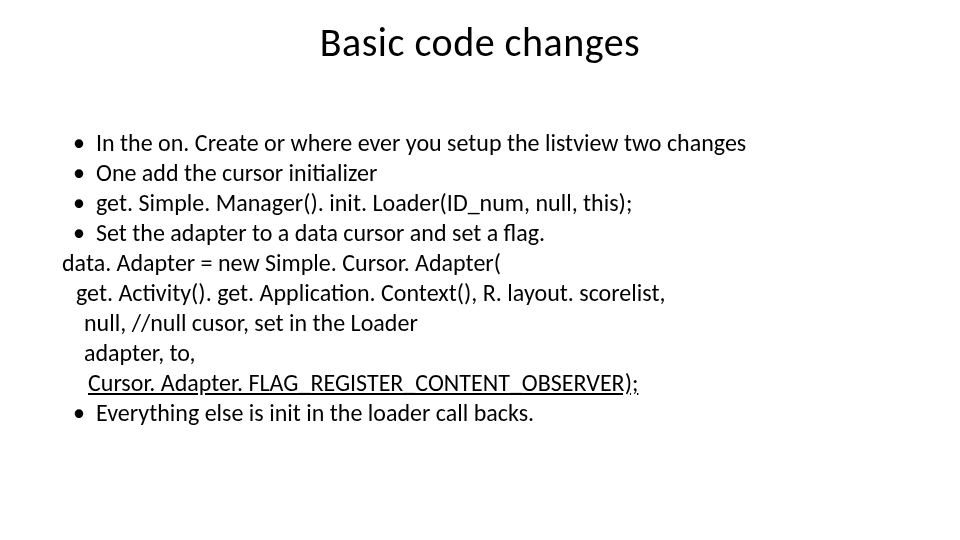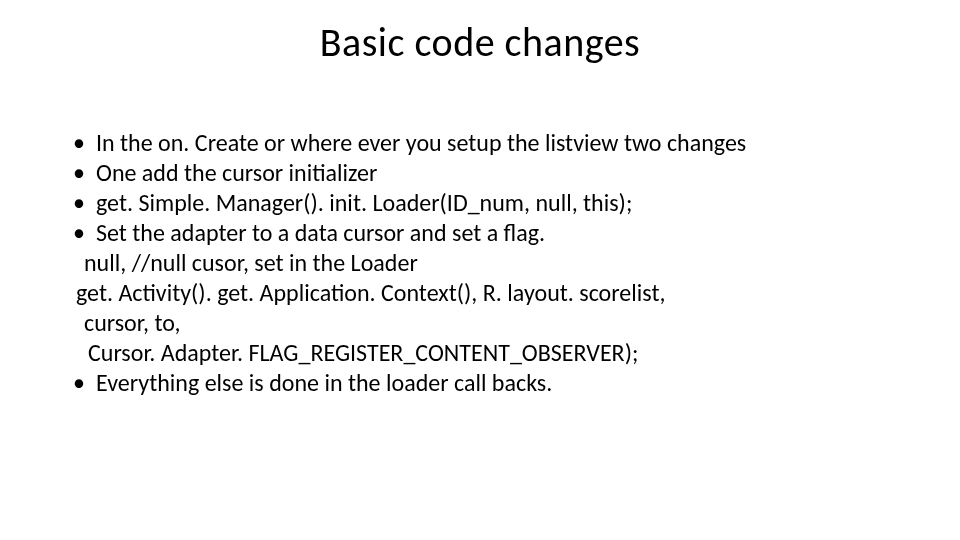--- a/index.html
+++ b/index.html
@@ -45,21 +45,21 @@
     text-align: center;
   }
   .bullet-text {
     flex: 1 1 auto;
   }
   .code-line {
     padding-left: 0;
   }
   .indent-1 { padding-left: 14px; }
   .indent-2 { padding-left: 22px; }
-  .indent-3 { padding-left: 26px; }
+  .indent-3 { padding-left: 26px; text-decoration: underline; }
 </style>
 </head>
 <body>
 
 <div class="slide">
 
   <div class="title">Basic code changes</div>
 
   <div class="body">
 
@@ -73,24 +73,25 @@
     </div>
     <div class="bullet-row">
       <div class="bullet-dot">•</div>
       <div class="bullet-text">get. Simple. Manager(). init. Loader(ID_num, null, this);</div>
     </div>
     <div class="bullet-row">
       <div class="bullet-dot">•</div>
       <div class="bullet-text">Set the adapter to a data cursor and set a flag.</div>
     </div>
 
+    <div class="code-line">data. Adapter = new Simple. Cursor. Adapter(</div>
+    <div class="code-line indent-1">get. Activity(). get. Application. Context(), R. layout. scorelist,</div>
     <div class="code-line indent-2">null,   //null cusor, set in the Loader</div>
-    <div class="code-line indent-1">get. Activity(). get. Application. Context(), R. layout. scorelist,</div>
-    <div class="code-line indent-2">cursor, to,</div>
+    <div class="code-line indent-2">adapter, to,</div>
     <div class="code-line indent-3">Cursor. Adapter. FLAG_REGISTER_CONTENT_OBSERVER);</div>
 
     <div class="bullet-row">
       <div class="bullet-dot">•</div>
-      <div class="bullet-text">Everything else is done in the loader call backs.</div>
+      <div class="bullet-text">Everything else is init in the loader call backs.</div>
     </div>
 
   </div>
 </div>
 
 </body></html>

